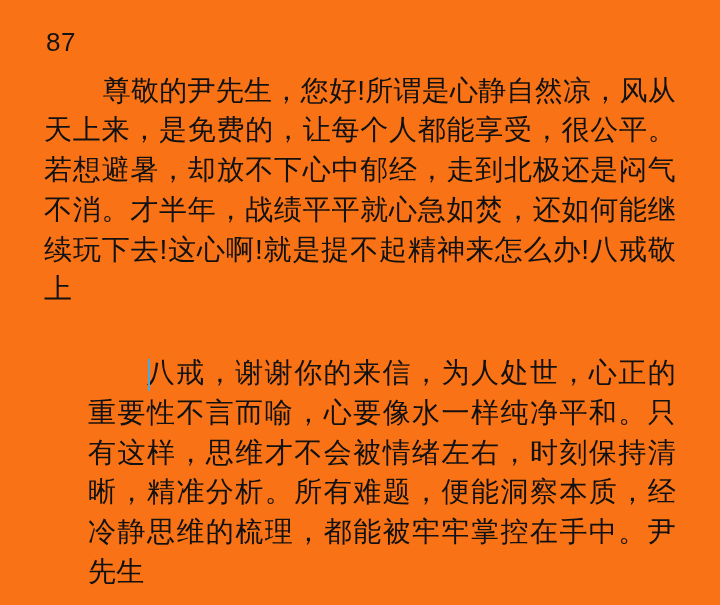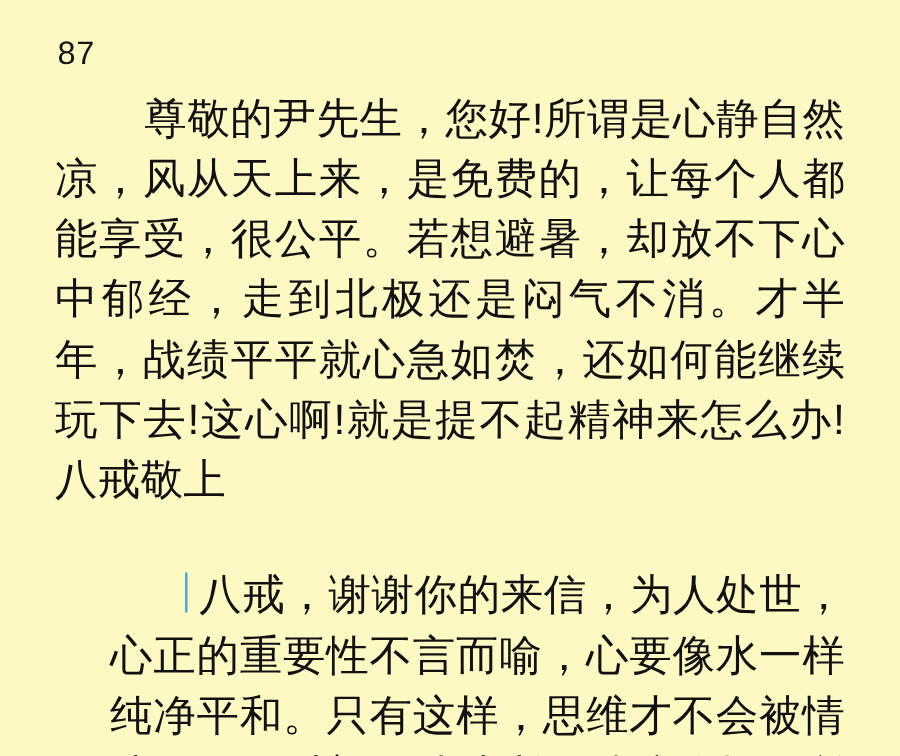--- a/index.html
+++ b/index.html
@@ -10,33 +10,33 @@
     width: 720px;
     height: 605px;
     background: #ffffff;
     font-family: "Liberation Sans", sans-serif;
     overflow: hidden;
   }
   .page {
     position: relative;
     width: 720px;
     height: 605px;
-    background: #fef9c3;
+    background: #f97316;
     box-sizing: border-box;
     padding: 28px 44px 0 44px;
   }
   .page-number {
     font-size: 26px;
     color: #141414;
     line-height: 1.1;
     margin: 0 0 14px 2px;
     letter-spacing: 0.5px;
   }
   .body-text {
-    font-size: 34px;
+    font-size: 28px;
     color: #111111;
     line-height: 1.42;
     letter-spacing: 0.2px;
     text-align: justify;
     text-justify: inter-ideograph;
     margin: 0;
     word-break: break-all;
   }
   .para-first {
     text-indent: 2.1em;

